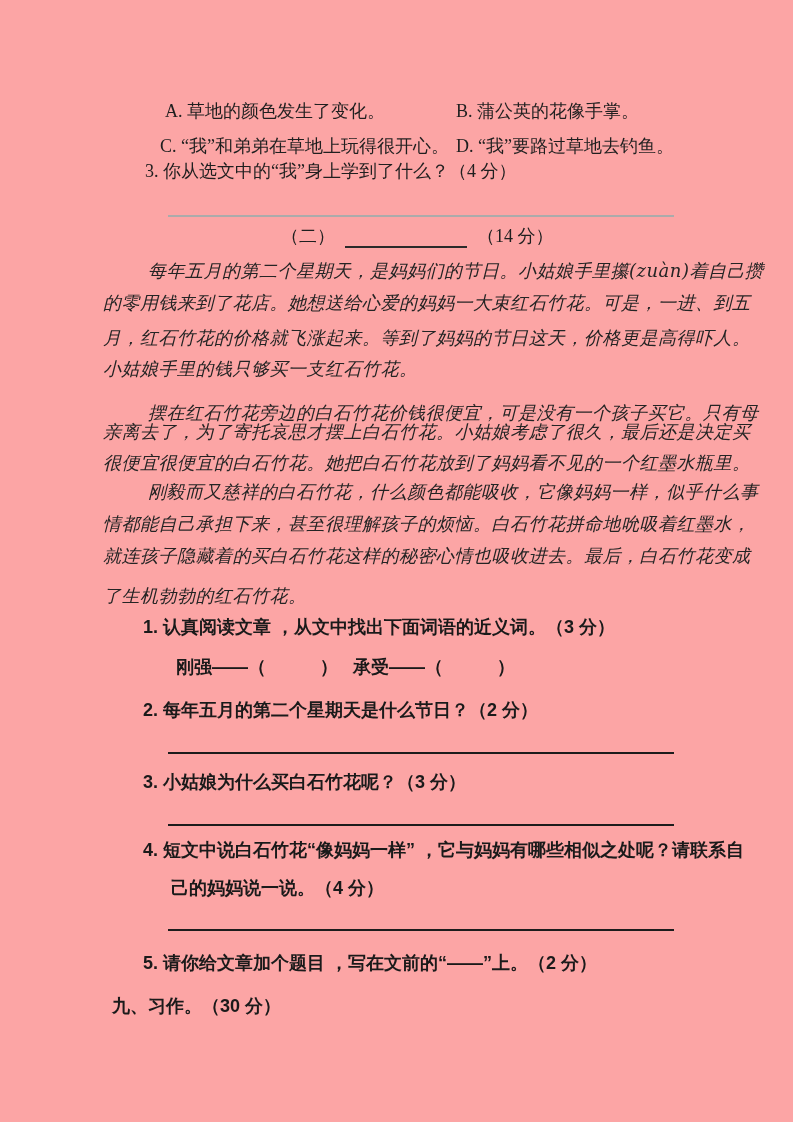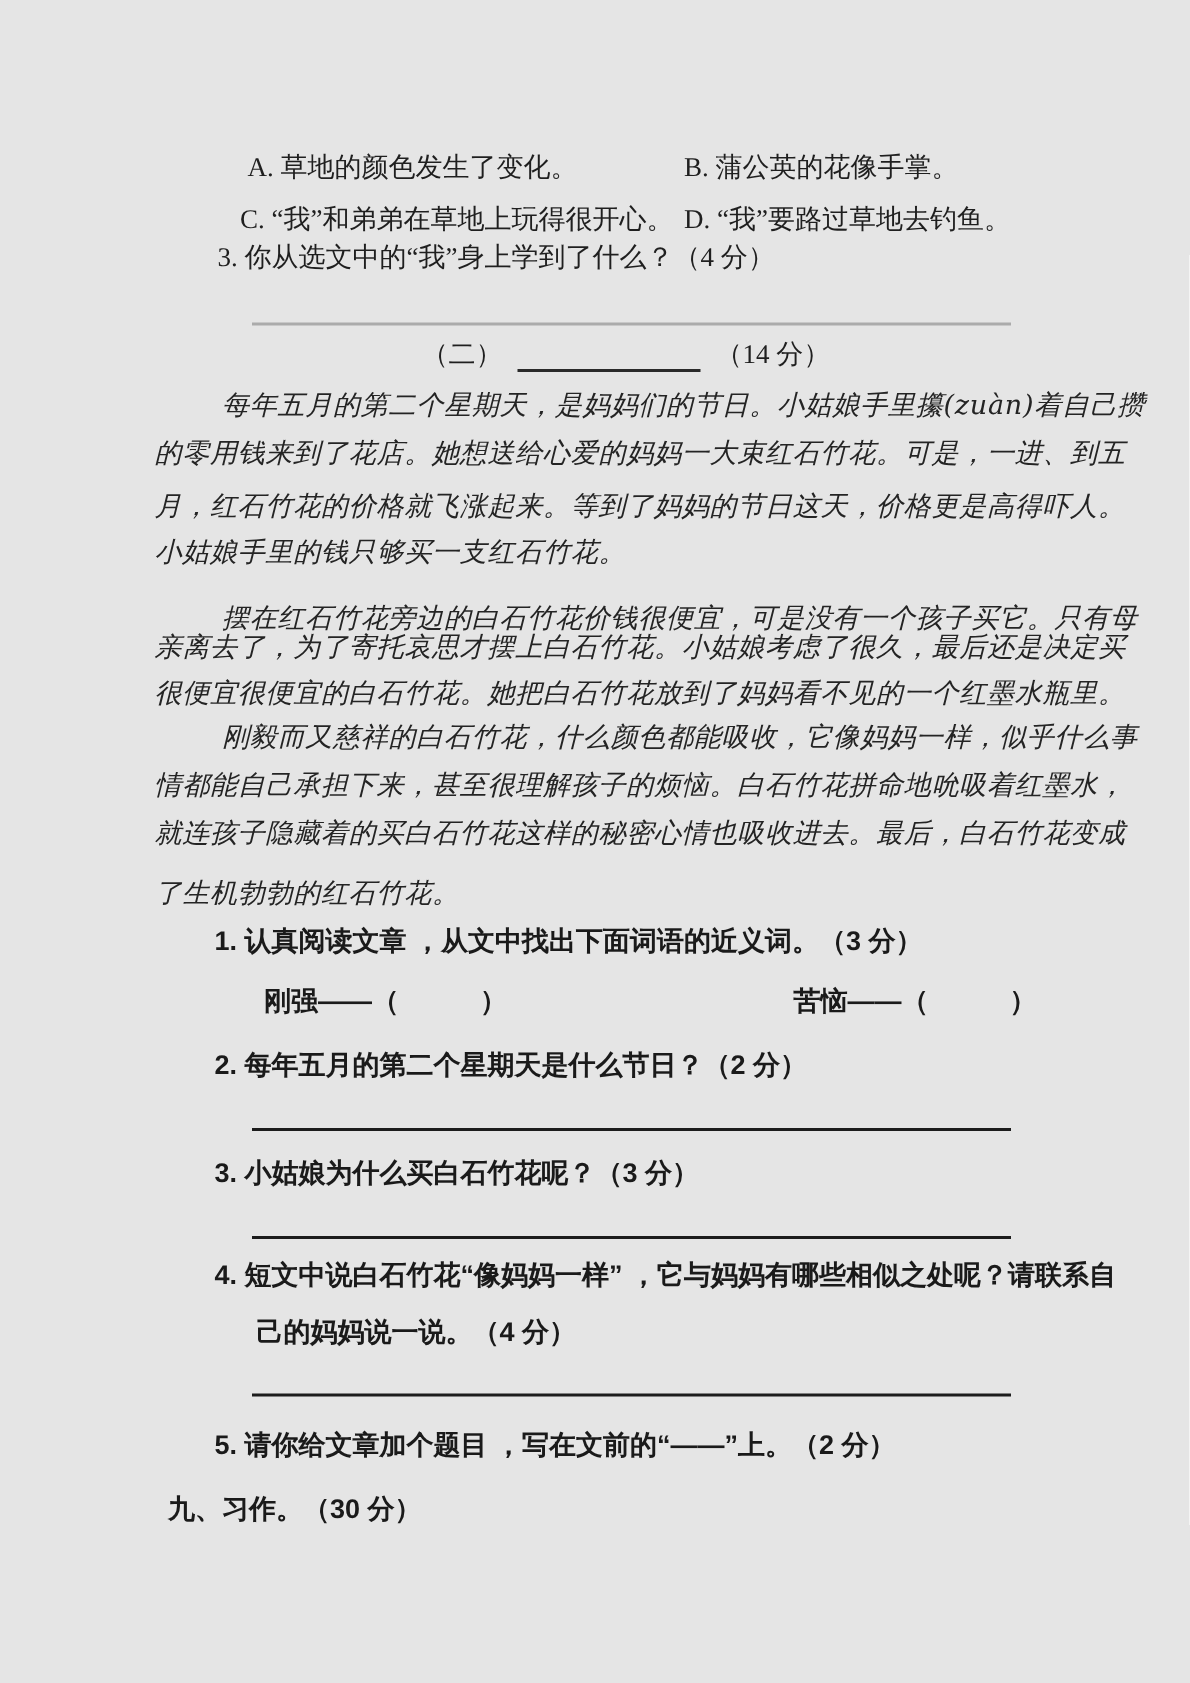--- a/index.html
+++ b/index.html
@@ -1,21 +1,21 @@
 <!DOCTYPE html>
 <html><head>
 <meta charset="utf-8">
 <style>
   * { margin: 0; padding: 0; box-sizing: border-box; }
   html, body { background: #ffffff; }
   .page {
     position: relative;
     width: 793px;
     height: 1122px;
-    background: #e5e5e5;
+    background: #fca5a5;
     overflow: hidden;
     color: #1c1c1c;
   }
   .abs { position: absolute; white-space: pre; }
   
   .serif {
     font-family: "Liberation Serif", "DejaVu Serif", serif;
     font-size: 18px;
     line-height: 24px;
     color: #1f1f1f;
@@ -89,21 +89,21 @@
   <div class="abs passage-line" style="left:103px; top:420px;">亲离去了，为了寄托哀思才摆上白石竹花。小姑娘考虑了很久，最后还是决定买</div>
   <div class="abs passage-line" style="left:103px; top:451px;">很便宜很便宜的白石竹花。她把白石竹花放到了妈妈看不见的一个红墨水瓶里。</div>
 
   <div class="abs passage-line" style="left:148px; top:480px;">刚毅而又慈祥的白石竹花，什么颜色都能吸收，它像妈妈一样，似乎什么事</div>
   <div class="abs passage-line" style="left:103px; top:512px;">情都能自己承担下来，甚至很理解孩子的烦恼。白石竹花拼命地吮吸着红墨水，</div>
   <div class="abs passage-line" style="left:103px; top:544px;">就连孩子隐藏着的买白石竹花这样的秘密心情也吸收进去。最后，白石竹花变成</div>
   <div class="abs passage-line" style="left:103px; top:574px;margin-top:10px;">了生机勃勃的红石竹花。</div>
 
   <div class="abs question" style="left:143px; top:615px;">1. 认真阅读文章 ，从文中找出下面词语的近义词。（3 分）</div>
   <div class="abs question" style="left:176px; top:655px;">刚强——（　　　）</div>
-  <div class="abs question" style="left:529px; top:655px;">苦恼——（　　　）</div>
+  <div class="abs question" style="left:353px; top:655px;">承受——（　　　）</div>
 
   <div class="abs question" style="left:143px; top:698px;">2. 每年五月的第二个星期天是什么节日？（2 分）</div>
   <div class="rule" style="top:752px;"></div>
 
   <div class="abs question" style="left:143px; top:770px;">3. 小姑娘为什么买白石竹花呢？（3 分）</div>
   <div class="rule" style="top:824px;"></div>
 
   <div class="abs question" style="left:143px; top:838px;">4. 短文中说白石竹花“像妈妈一样” ，它与妈妈有哪些相似之处呢？请联系自</div>
   <div class="abs question" style="left:171px; top:876px;">己的妈妈说一说。（4 分）</div>
   <div class="rule" style="top:929px;"></div>

